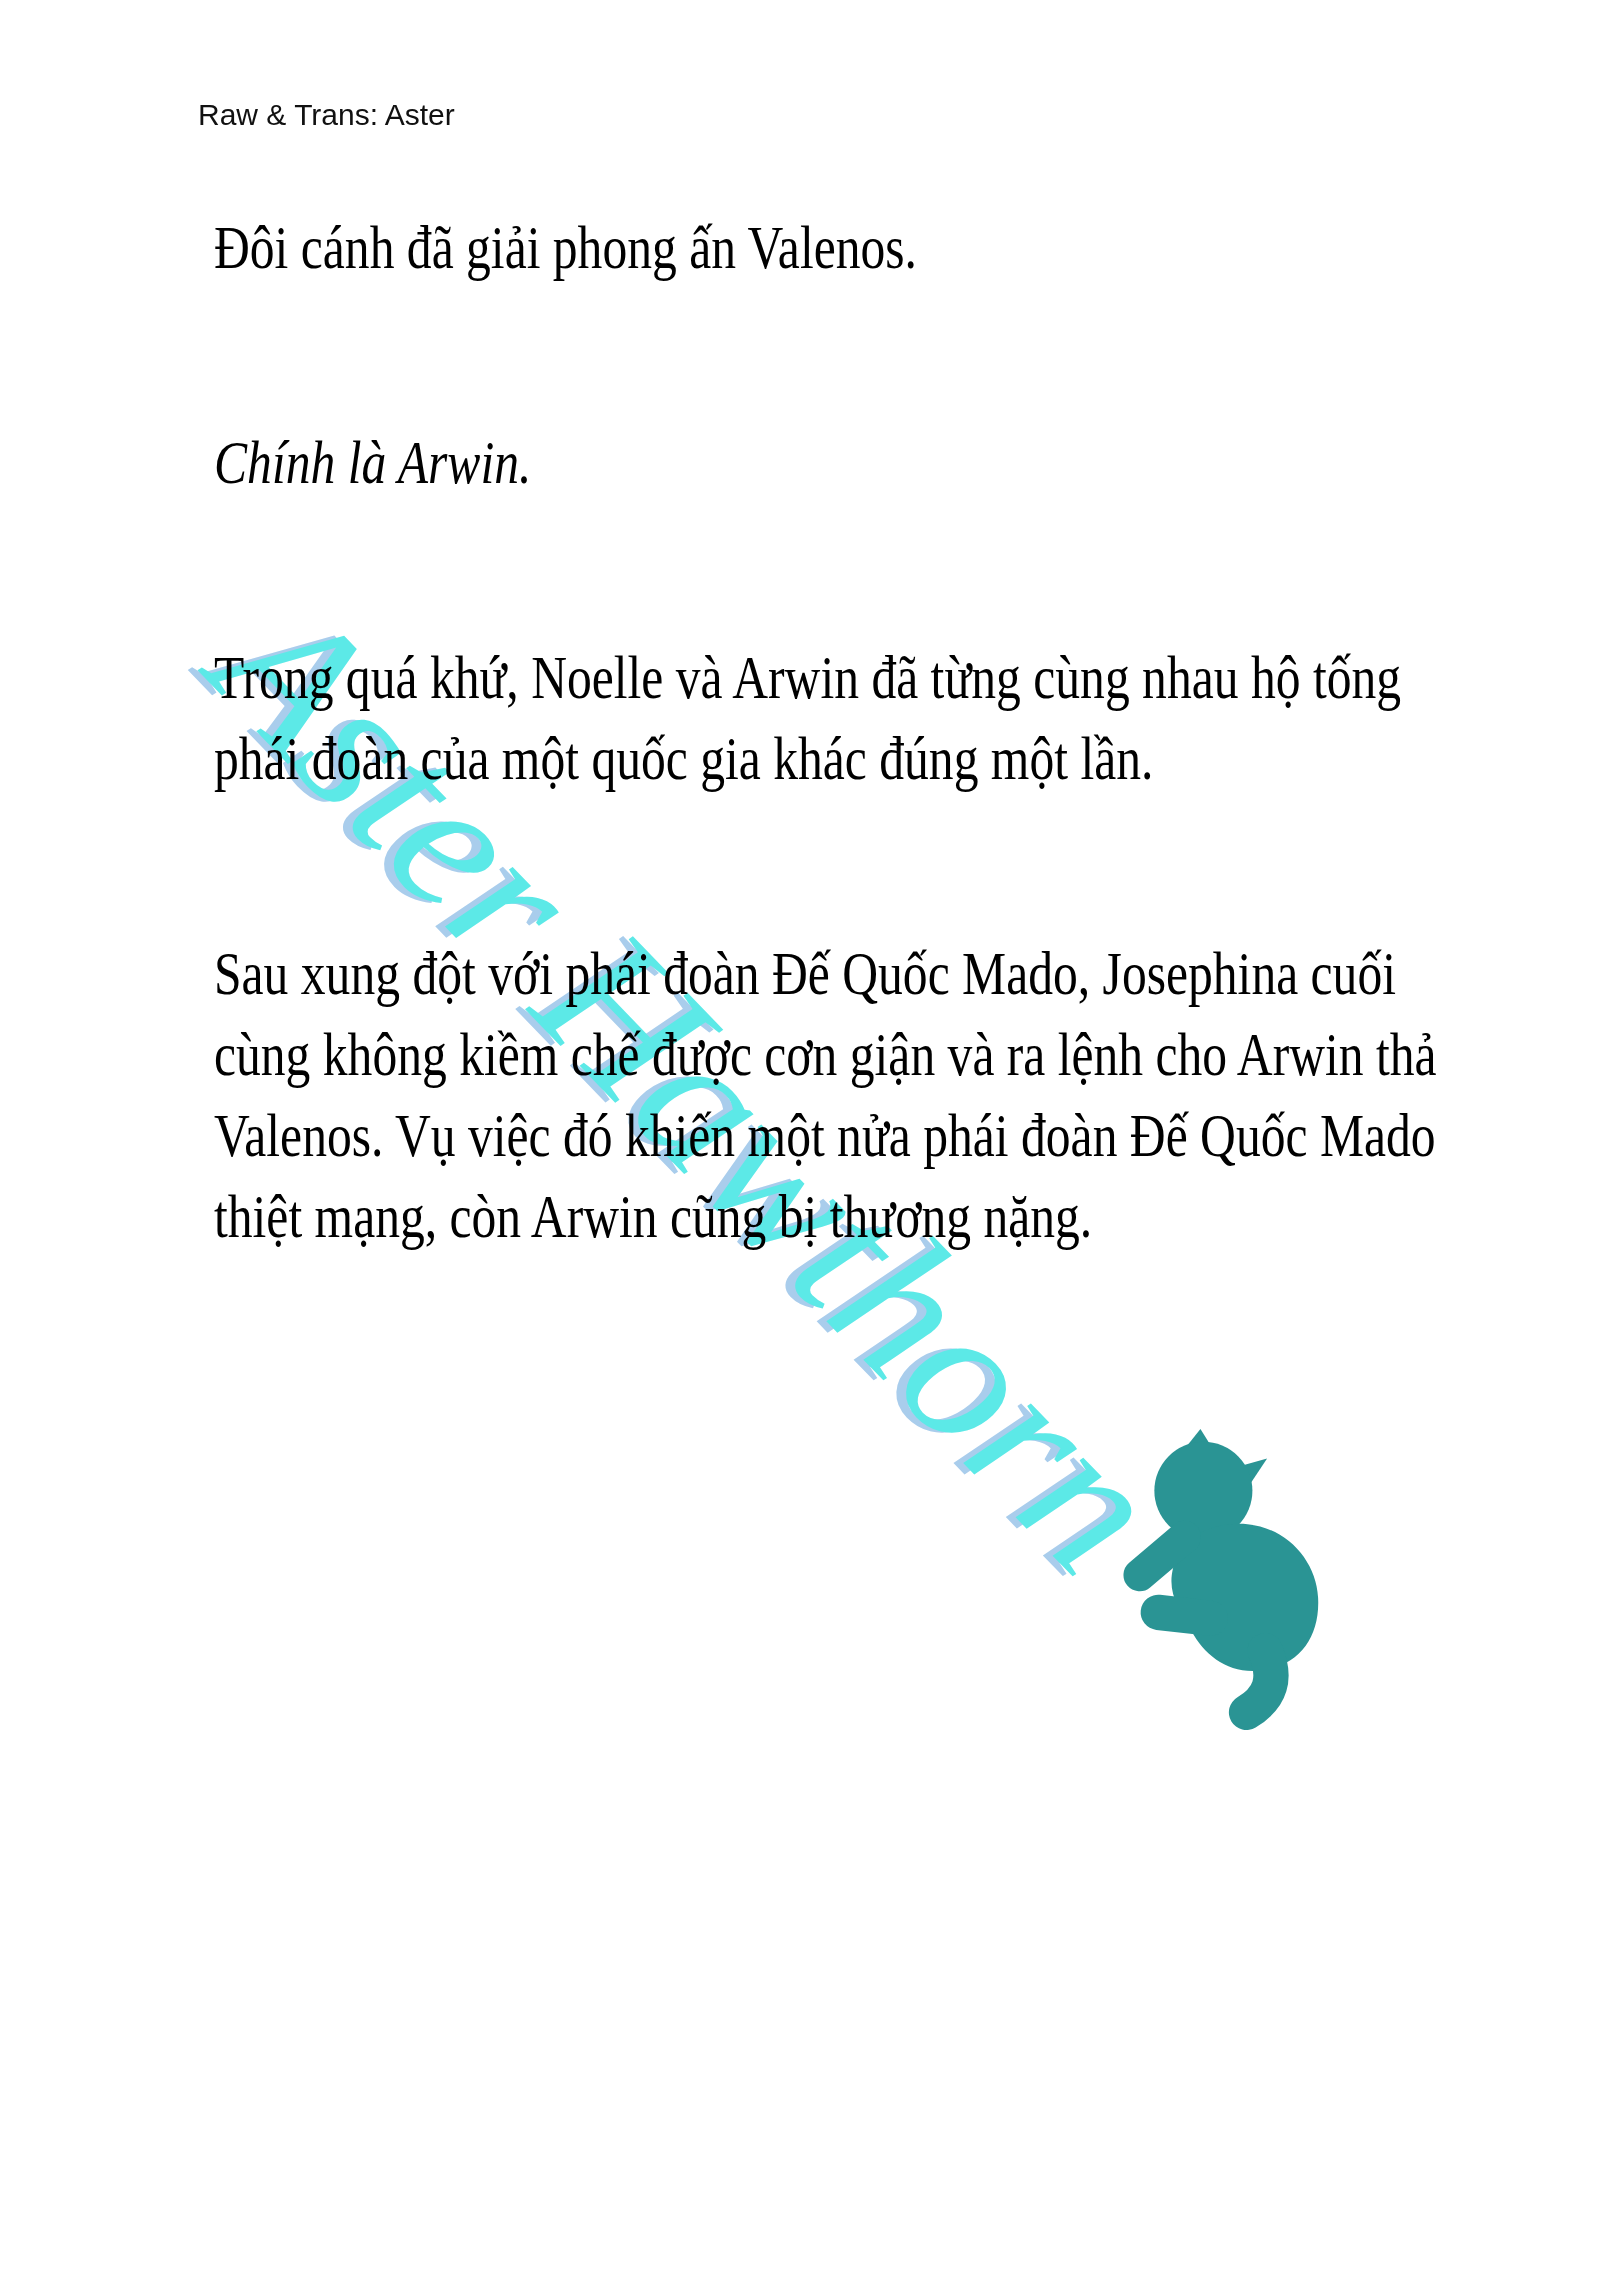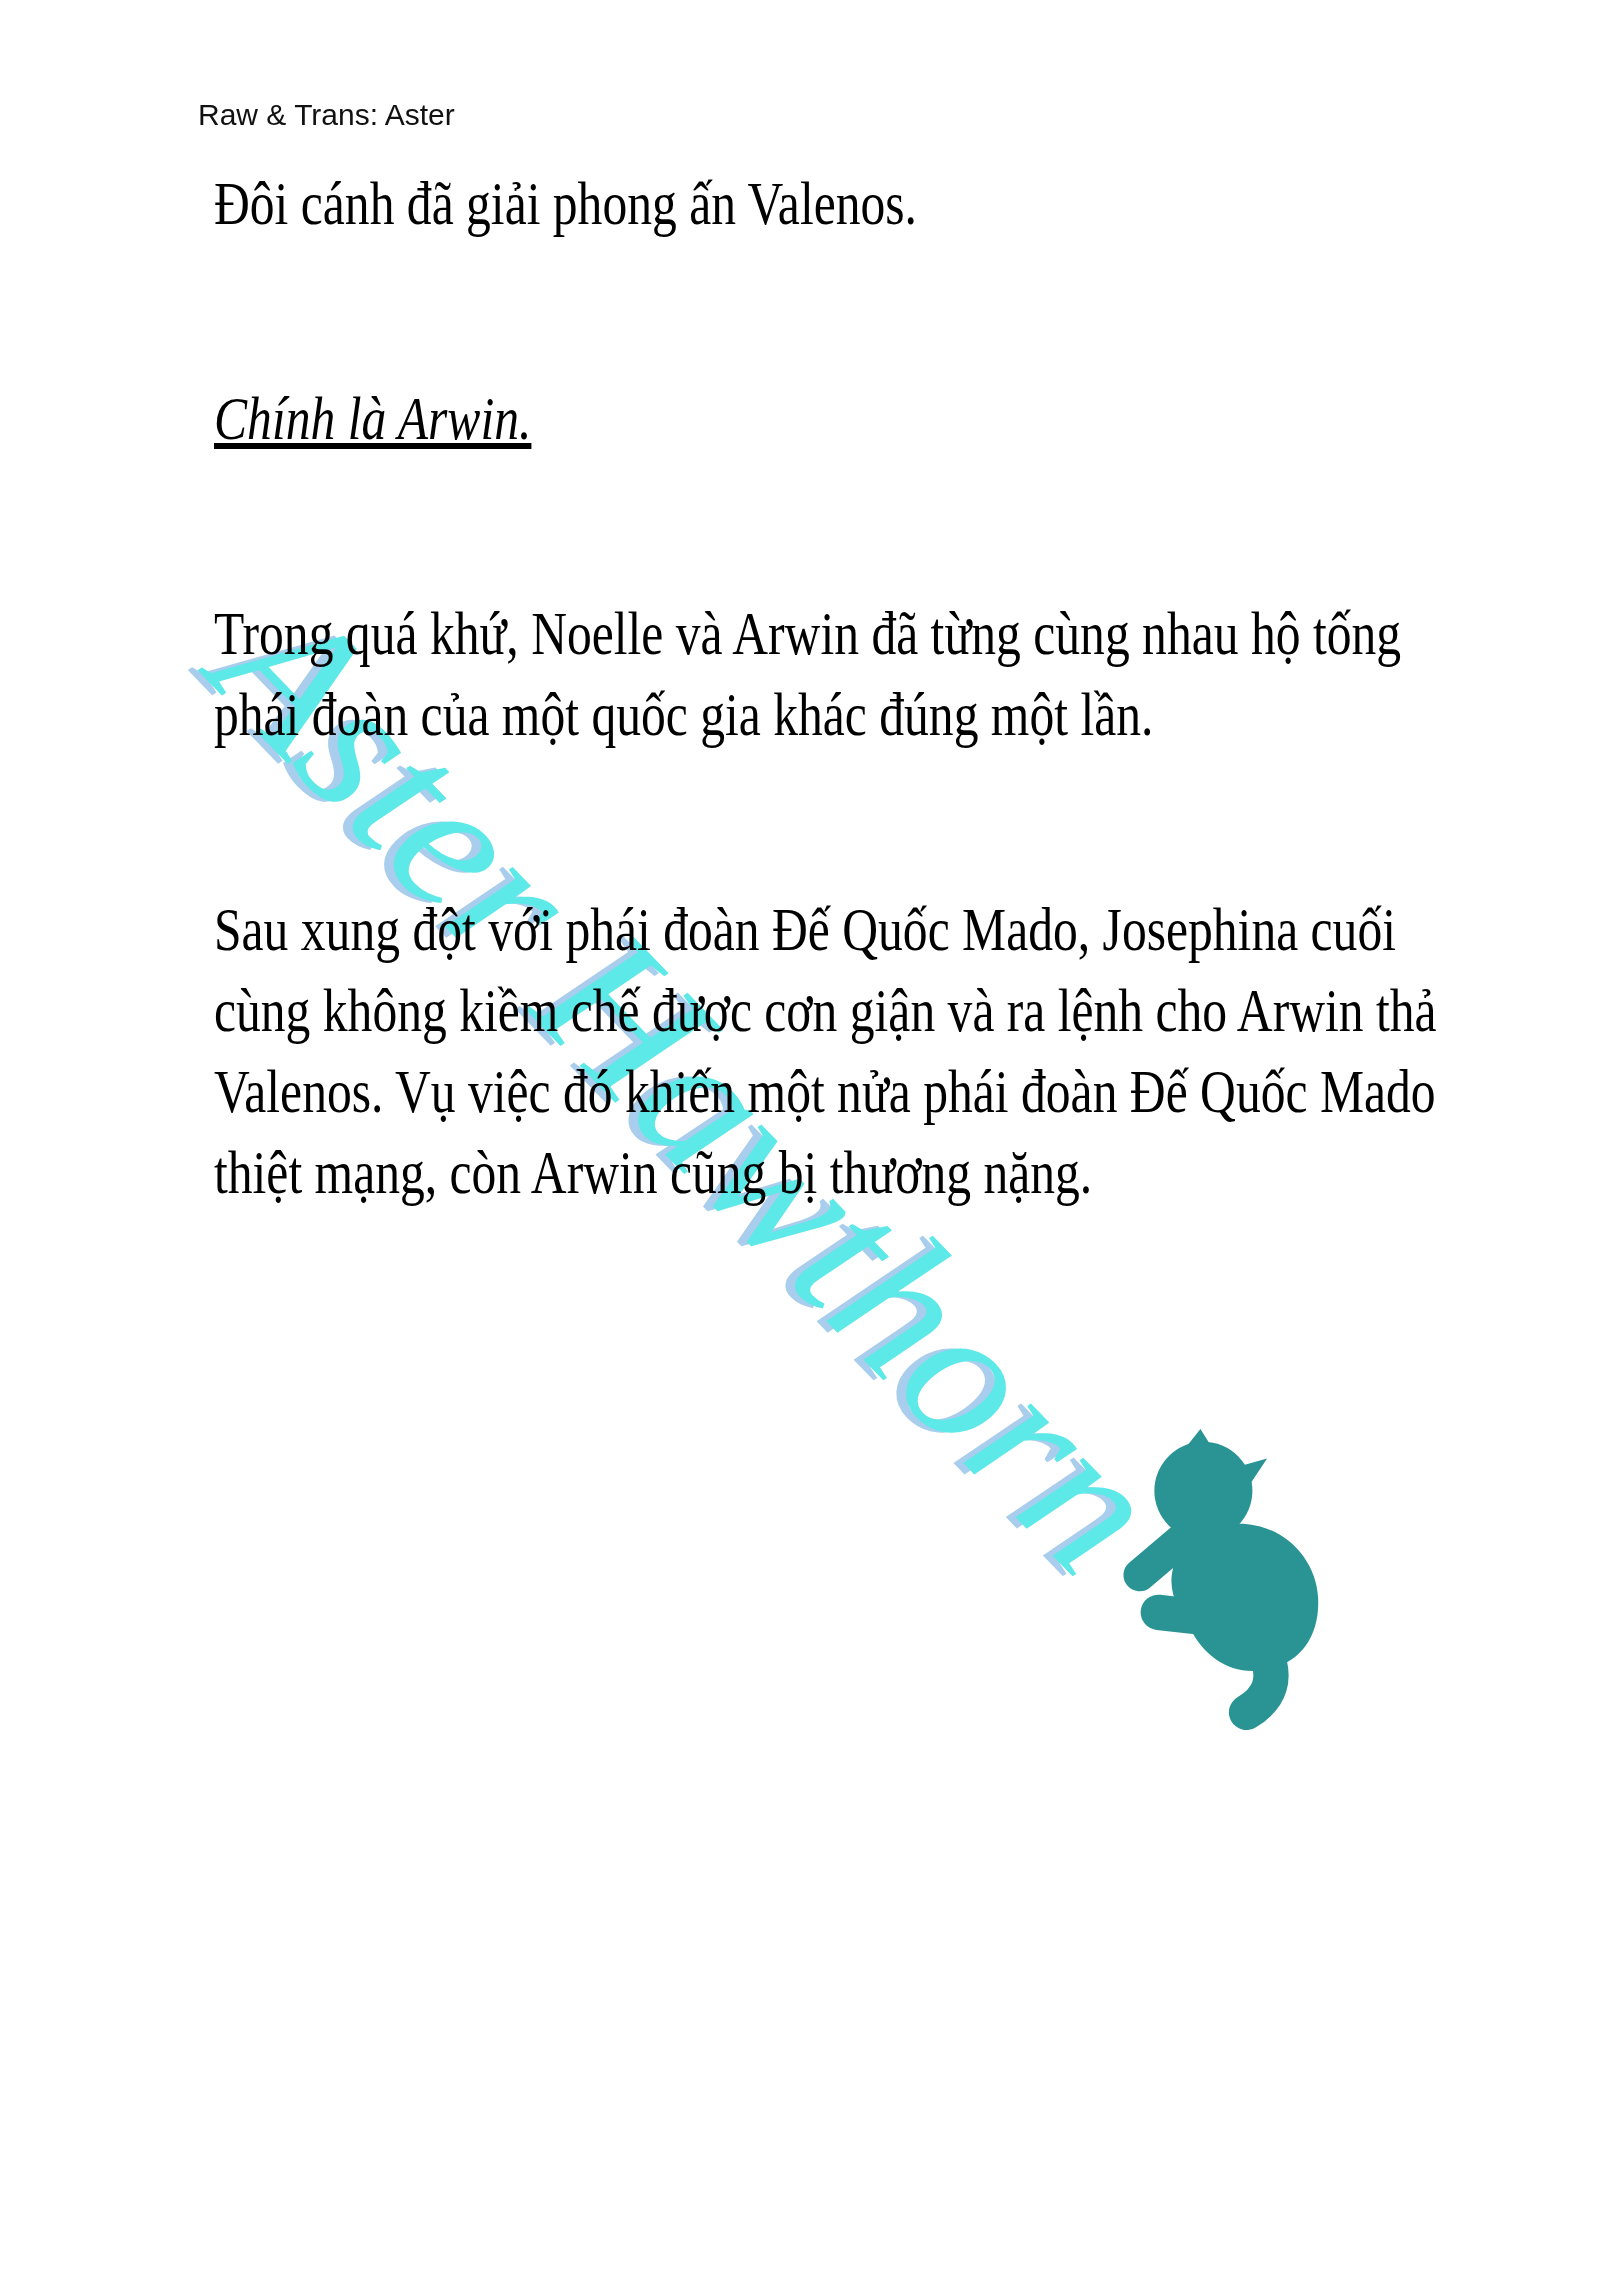--- a/index.html
+++ b/index.html
@@ -45,29 +45,29 @@
   .content {
     position: relative;
     z-index: 1;
     padding: 98px 176px 0 198px;
   }
   .credits-header {
     font-family: "Liberation Sans", sans-serif;
     font-size: 30px;
     line-height: 33px;
     color: #111111;
-    margin-bottom: 32px;
+    margin-bottom: 76px;
   }
   .para {
     margin: 0 0 134px 16px;
     font-size: 62px;
     line-height: 81px;
     color: #000000;
   }
-  .para.italic { font-style: italic; text-decoration: underline; }
+  .para.italic { font-style: italic; }
   .line {
     transform: scaleX(0.8);
     transform-origin: 0 50%;
     white-space: nowrap;
   }
 </style>
 </head>
 <body>
 
 <div class="page" style="background: rgb(255, 255, 255); color: rgb(0, 0, 0);">

